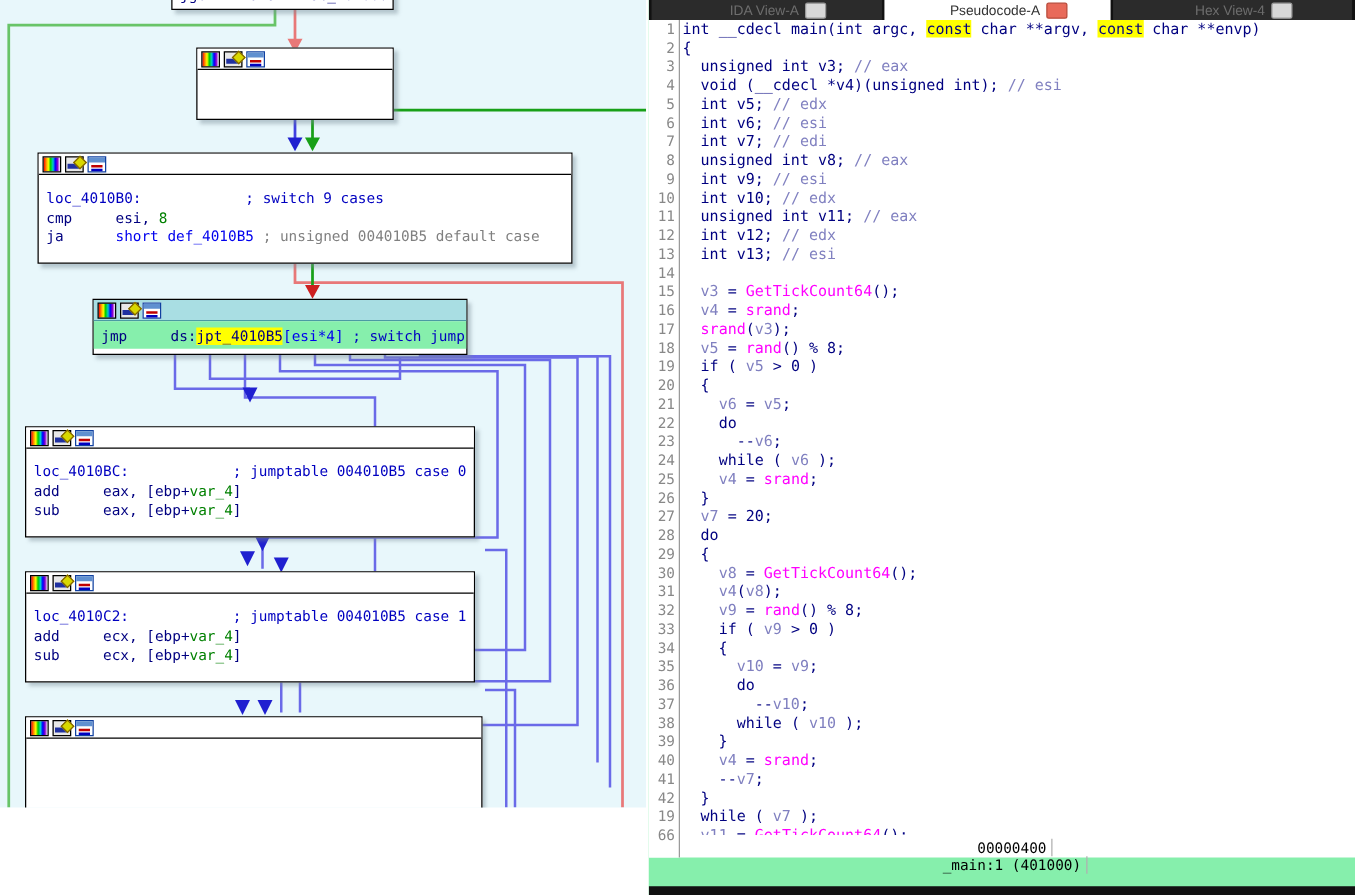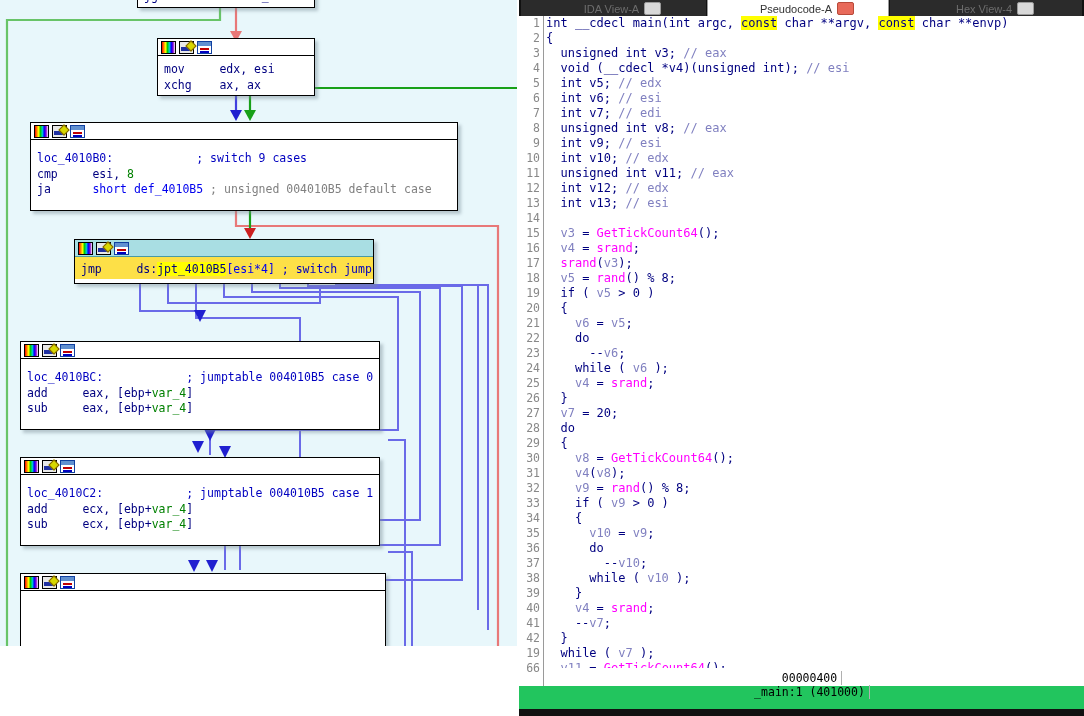--- a/index.html
+++ b/index.html
@@ -25,21 +25,21 @@
   .node-hdr{
     height:17px;background:#ffffff;border-bottom:1px solid #000;
     display:flex;align-items:center;padding-left:3px;box-sizing:border-box;
   }
   .node.sel .node-hdr{background:#a9dee3;border-bottom:1px solid #4a9aa3;}
   .node-body{
     padding:6px 4px 4px 6px;
     font-family:"DejaVu Sans Mono",monospace;font-size:11.5px;line-height:15.6px;
     color:#0000a0;white-space:pre;overflow:hidden;
   }
-  .node.sel .node-body{background:#fde047;padding:1px 4px 1px 6px;}
+  .node.sel .node-body{background:#86efac;padding:1px 4px 1px 6px;}
 
   
   .mn{color:#000080;}          
   .rg{color:#000080;}          
   .lbl{color:#0000c0;}         
   .num{color:#008000;}         
   .cmt{color:#808080;}         
   .cmt2{color:#0000c0;}
   .xref{color:#0000ee;}
   .var{color:#008000;}
@@ -54,21 +54,21 @@
   .ic-pen:after{content:"";position:absolute;left:7px;top:0px;width:6px;height:6px;background:#d8d800;
     border:1px solid #806000;transform:rotate(45deg);}
   .ic-win{background:#ffffff;border-color:#1040a0;}
   .ic-win:before{content:"";position:absolute;left:0;top:0;right:0;height:4px;background:#6090d0;}
   .ic-win:after{content:"";position:absolute;left:2px;top:6px;width:9px;height:2px;
     background:#c00000;box-shadow:0 3px 0 #0000c0;}
 
   
   #pseudo-pane{
     position:absolute;left:519px;top:0;width:565px;height:716px;
-    background:#22c55e;overflow:hidden;
+    background:#86efac;overflow:hidden;
   }
   #tabbar{
     position:absolute;left:0;top:0;width:565px;height:16px;
     background:#111111;overflow:hidden;
   }
   .tab{
     position:absolute;top:-6px;height:22px;box-sizing:border-box;
     display:flex;align-items:flex-end;justify-content:center;gap:5px;
     font-family:"Liberation Sans",sans-serif;font-size:11px;color:#3a3a3a;
     border:1px solid #9a9a9a;border-bottom:none;
@@ -170,22 +170,20 @@
     <div class="node" style="left:137px;top:-14px;width:178px;height:22px;">
       <div class="node-body" style="padding-top:2px;color:#000080;font-size:11.5px;">jge     short loc_401000</div>
     </div>
 
     <div class="node" style="left:157px;top:38px;width:158px;height:58px;">
       <div class="node-hdr">
         <span class="ic ic-pal"></span>
         <span class="ic ic-pen"></span>
         <span class="ic ic-win"></span>
       </div>
-      <div class="node-body"><span class="mn">mov     </span><span class="rg">edx, esi</span>
-<span class="mn">xchg    </span><span class="rg">ax, ax</span></div>
     </div>
 
     <div class="node" style="left:30px;top:122px;width:428px;height:89px;">
       <div class="node-hdr">
         <span class="ic ic-pal"></span>
         <span class="ic ic-pen"></span>
         <span class="ic ic-win"></span>
       </div>
       <div class="node-body" style="padding-top:11px;"><span class="lbl">loc_4010B0:</span>            <span class="cmt2">; switch 9 cases</span>
 <span class="mn">cmp     </span><span class="rg">esi, </span><span class="num">8</span>

